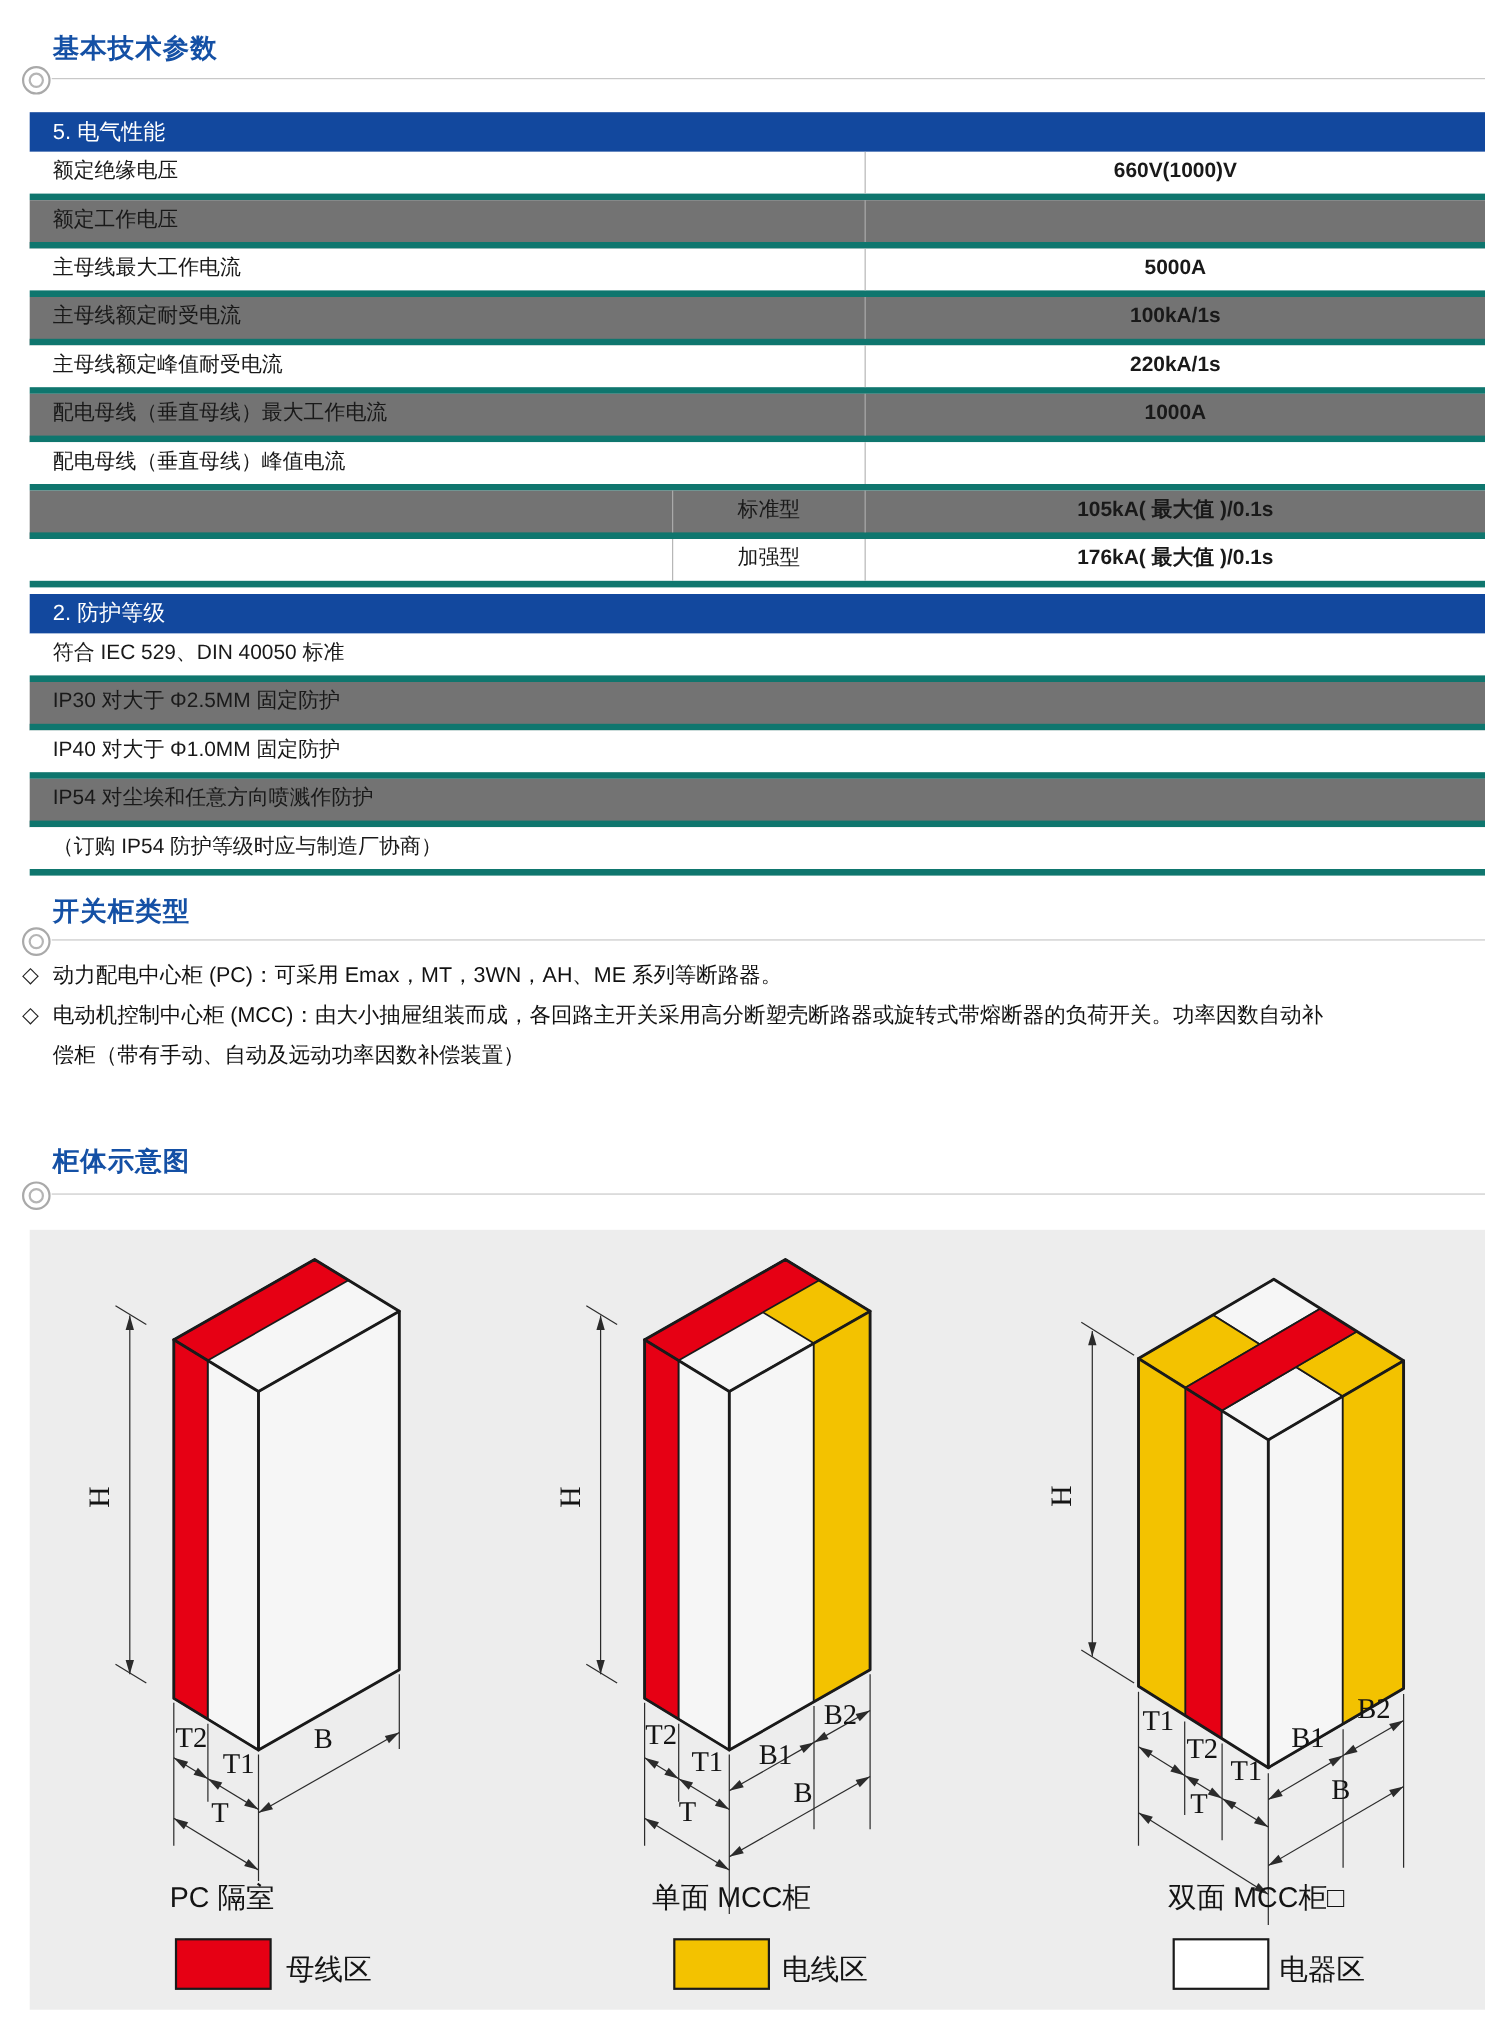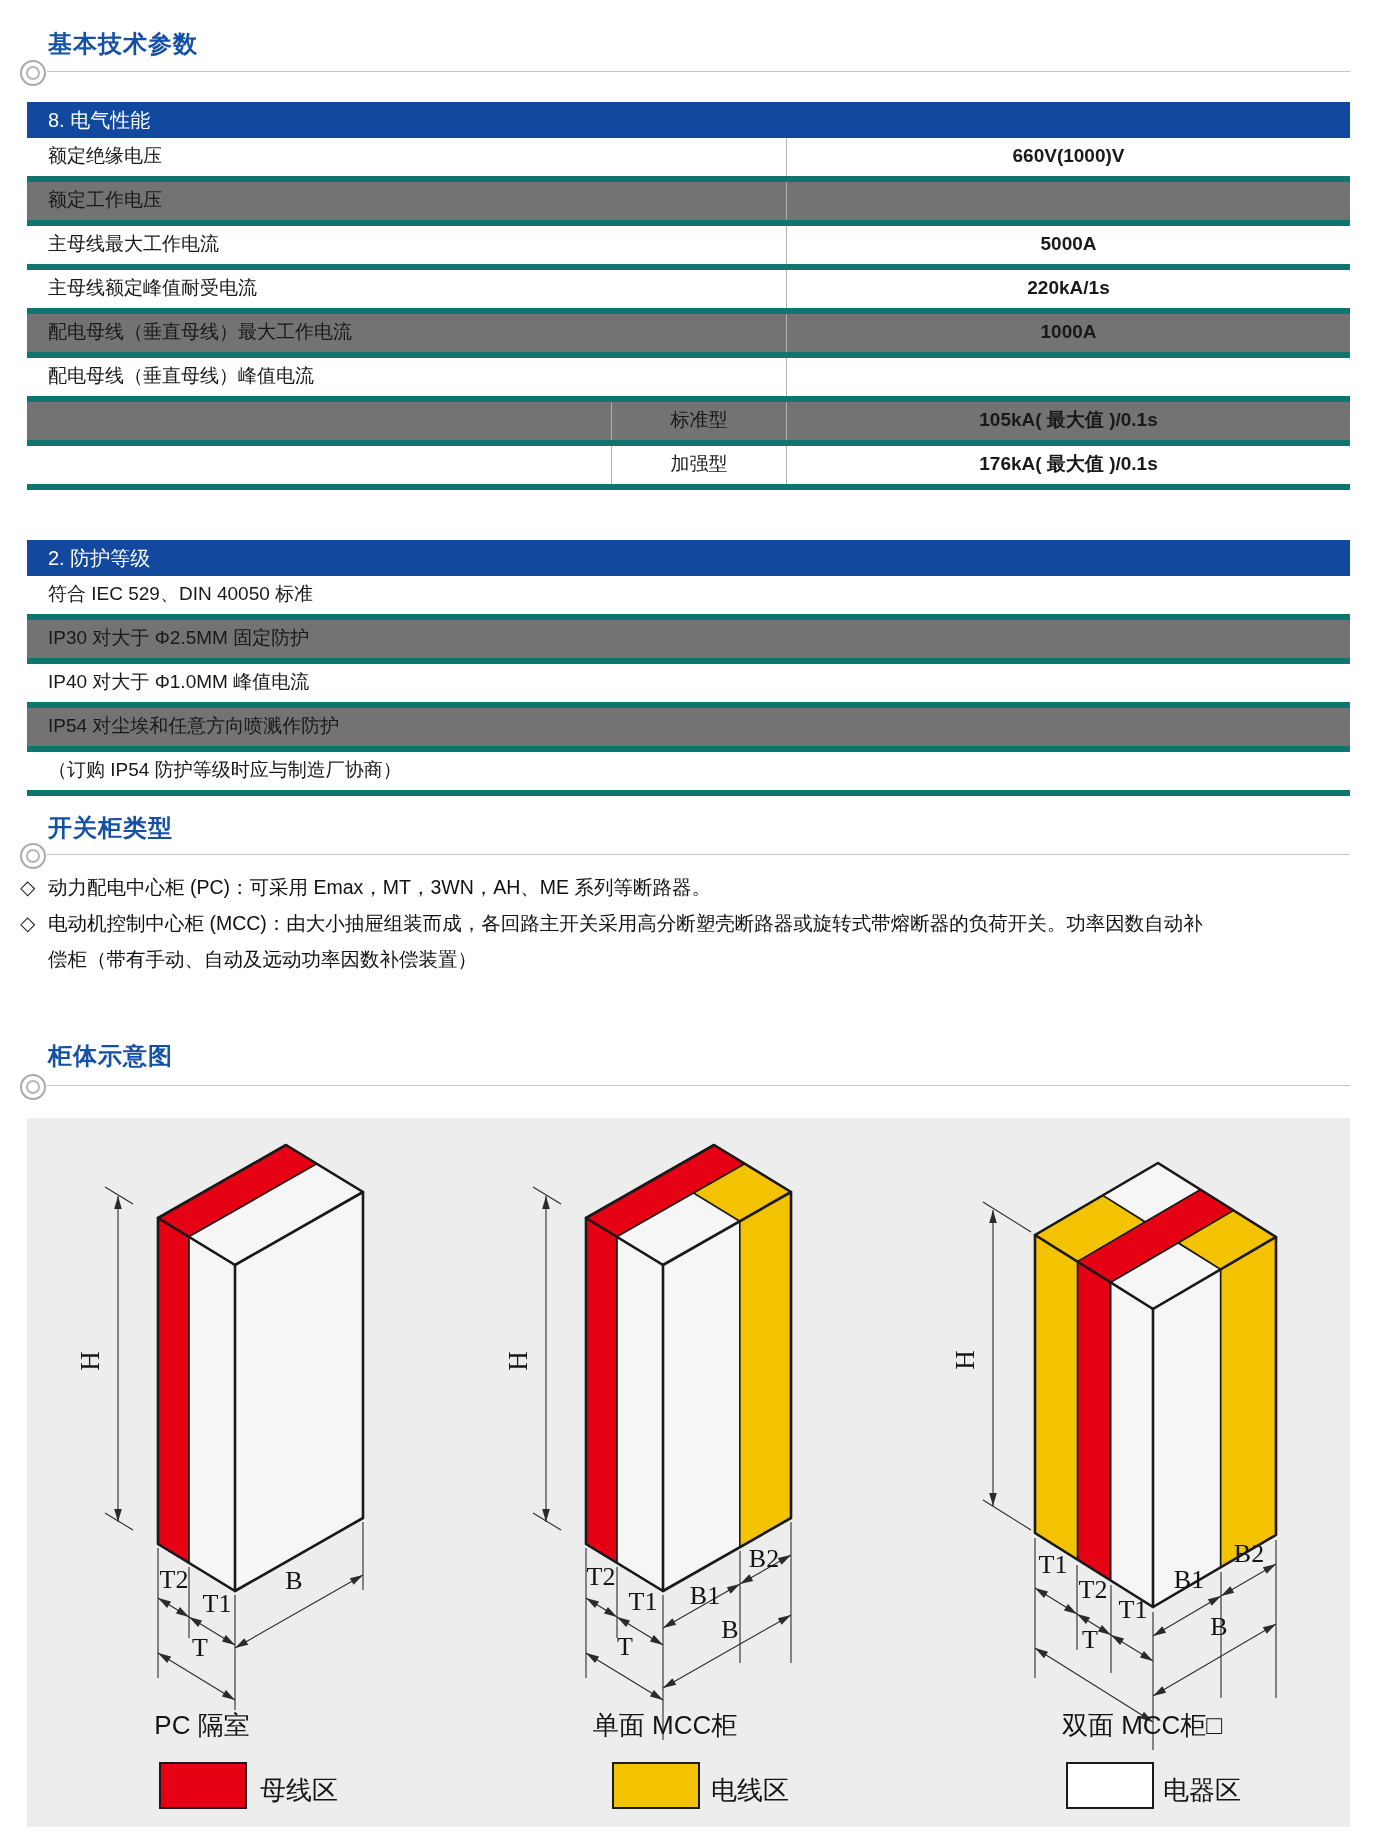--- a/index.html
+++ b/index.html
@@ -38,32 +38,36 @@
 </head>
 <body>
 
 <div class="sec-title" style="top:28px;">基本技术参数</div>
 <div class="ring-outer" style="top:60px;">
     <div class="ring-inner"></div>
   </div>
 <div class="rule" style="top:71px;"></div>
 
 <div class="tbl" style="top:102px;">
-  <div class="tbar">8. 电气性能</div>
+  <div class="tbar">5. 电气性能</div>
 
   <div class="trow plain">
     <div class="cell-label">额定绝缘电压</div>
     <div class="cell-value">660V(1000)V</div>
   </div>
   <div class="trow alt">
     <div class="cell-label">额定工作电压</div>
   </div>
   <div class="trow plain">
     <div class="cell-label">主母线最大工作电流</div>
     <div class="cell-value">5000A</div>
+  </div>
+  <div class="trow alt">
+    <div class="cell-label">主母线额定耐受电流</div>
+    <div class="cell-value">100kA/1s</div>
   </div>
   <div class="trow plain">
     <div class="cell-label">主母线额定峰值耐受电流</div>
     <div class="cell-value">220kA/1s</div>
   </div>
   <div class="trow alt">
     <div class="cell-label">配电母线（垂直母线）最大工作电流</div>
     <div class="cell-value">1000A</div>
   </div>
   <div class="trow plain">
@@ -84,21 +88,21 @@
 
 <div class="tbl" style="top:540px;">
   <div class="tbar">2. 防护等级</div>
   <div class="trow plain">
       <div class="cell-full">符合 IEC 529、DIN 40050 标准</div>
     </div>
   <div class="trow alt">
       <div class="cell-full">IP30 对大于 Φ2.5MM 固定防护</div>
     </div>
   <div class="trow plain">
-      <div class="cell-full">IP40 对大于 Φ1.0MM 峰值电流</div>
+      <div class="cell-full">IP40 对大于 Φ1.0MM 固定防护</div>
     </div>
   <div class="trow alt">
       <div class="cell-full">IP54 对尘埃和任意方向喷溅作防护</div>
     </div>
   <div class="trow plain">
       <div class="cell-full">（订购 IP54 防护等级时应与制造厂协商）</div>
     </div>
 </div>
 
 <div class="sec-title" style="top:812px;">开关柜类型</div>

